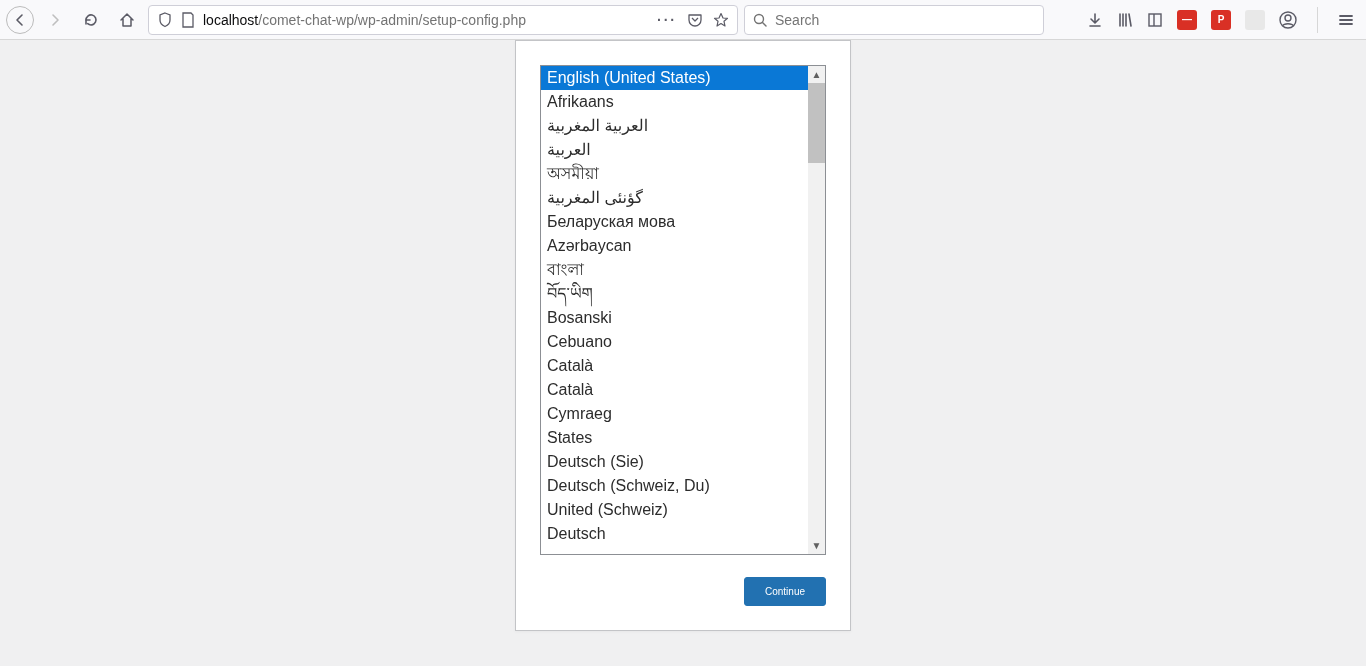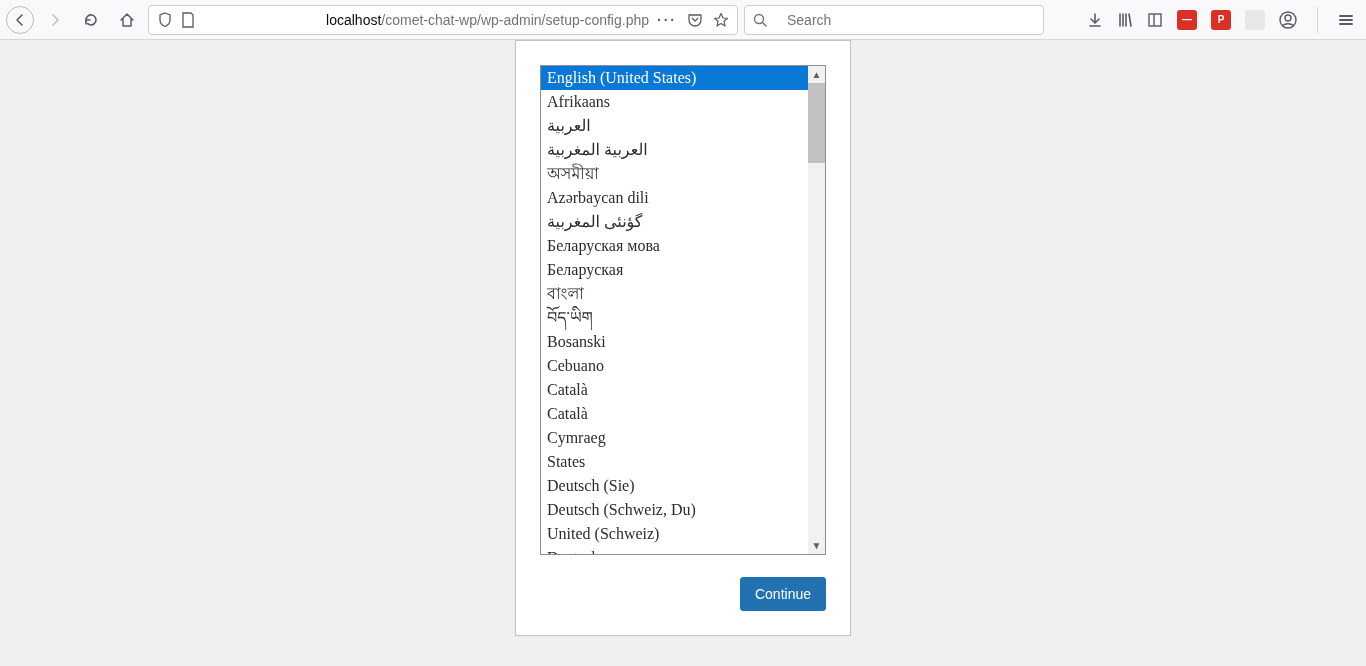--- a/index.html
+++ b/index.html
@@ -1,44 +1,44 @@
 <!DOCTYPE html>
 <html><head>
 <meta charset="utf-8">
 <style>
   * { box-sizing: border-box; margin: 0; padding: 0; }
   html, body { width: 1366px; height: 666px; font-family: -apple-system, BlinkMacSystemFont, "Segoe UI", Arial, sans-serif; overflow: hidden; background: #fff; }
   .browser-chrome { display: flex; align-items: center; height: 40px; border-bottom: 1px solid #d7d7d7; padding: 0 6px; gap: 6px; background: #f9f9fb; }
   .nav-btn { width: 30px; height: 30px; display:flex; align-items:center; justify-content:center; color:#5b5b66; border-radius:4px; }
   .nav-btn.circled { border:1px solid #bcbcbc; border-radius:50%; width:28px; height:28px; }
   .nav-btn.dis { color:#bfbfbf; }
-  .url-bar { flex: 0 0 590px; height: 30px; border:1px solid #cfcfd8; border-radius:4px; display:flex; align-items:center; padding: 0 8px; gap:8px; background:#fff; font-size:14px; color:#0c0c0d;text-align:right; }
+  .url-bar { flex: 0 0 590px; height: 30px; border:1px solid #cfcfd8; border-radius:4px; display:flex; align-items:center; padding: 0 8px; gap:8px; background:#fff; font-size:14px; color:#0c0c0d; }
   .url-text { flex:1; color:#737373; white-space:nowrap; overflow:hidden; }
   .url-text .dark { color:#0c0c0d; }
   .url-icons { display:flex; align-items:center; gap:10px; color:#5b5b66; }
   .url-icons .dots { letter-spacing:2px; font-weight:bold; }
-  .search-bar { flex: 0 0 300px; height:30px; border:1px solid #cfcfd8; border-radius:4px; display:flex; align-items:center; padding:0 8px; gap:20px; background:#fff; color:#737373; font-size:14px; }
+  .search-bar { flex: 0 0 300px; height:30px; border:1px solid #cfcfd8; border-radius:4px; display:flex; align-items:center; padding:0 8px; gap:8px; background:#fff; color:#737373; font-size:14px; }
   .search-bar input { border:none; outline:none; flex:1; font-size:14px; color:#0c0c0d; background:transparent; }
   .right-icons { display:flex; align-items:center; gap:14px; margin-left:auto; padding-right:6px; color:#5b5b66; }
   .right-icons .badge { width:20px; height:20px; border-radius:3px; display:flex; align-items:center; justify-content:center; font-size:10px; font-weight:bold; color:#fff; }
   .badge.red { background:#d93025; }
   .badge.light { background:#e8e8e8; color:#e8e8e8; }
   .sep { width:1px; height:26px; background:#d7d7d7; margin:0 6px; }
   .content-area { position:relative; width:100%; height:626px; background:#f0f0f1; overflow-y:scroll; }
   .card { width:336px; margin: 0 auto; background:#fff; border:1px solid #c3c4c7; box-shadow:0 1px 3px rgba(0,0,0,0.04); padding:24px; position:relative; top:0; }
   .lang-select { border:1px solid #8c8f94; height:490px; overflow:hidden; position:relative; background:#fff; }
   .lang-list { list-style:none; font-size:16px; color:#2c2c2c; }
-  .lang-list li { padding:1px 6px; line-height:22px; cursor:default; white-space:nowrap;font-family:Liberation Serif, serif; }
+  .lang-list li { padding:1px 6px; line-height:22px; cursor:default; white-space:nowrap; }
   .lang-list li.selected { background:#0a78d6; color:#fff; }
   .lang-scroll { position:absolute; right:0; top:0; width:17px; height:100%; background:#f1f1f1; display:flex; flex-direction:column; }
   .lang-scroll .arrow { height:17px; display:flex; align-items:center; justify-content:center; color:#606060; font-size:10px; }
   .lang-scroll .track { flex:1; position:relative; }
   .lang-scroll .thumb { position:absolute; left:0; top:0; width:17px; height:80px; background:#c1c1c1; }
   .continue-wrap { text-align:right; margin-top:22px; }
-  .continue-btn { background:#2271b1; color:#fff; border:1px solid #2271b1; border-radius:3px; padding:8px 14px; font-size:14px; cursor:pointer; }
+  .continue-btn { background:#2271b1; color:#fff; border:1px solid #2271b1; border-radius:3px; padding:8px 20px; font-size:10px; cursor:pointer; }
   svg { display:block; }
 </style>
 </head>
 <body>
 
 <div class="browser-chrome">
   <div class="nav-btn circled">
     <svg width="16" height="16" viewBox="0 0 16 16">
         <path d="M10 3 L5 8 L10 13" stroke="#5b5b66" stroke-width="1.6" fill="none" stroke-linecap="round" stroke-linejoin="round"></path>
       </svg>
@@ -134,27 +134,26 @@
     </span>
   </div>
 </div>
 
 <div class="content-area">
   <div class="card">
     <div class="lang-select">
       <ul class="lang-list" id="lang-list">
           <li class="selected">English (United States)</li>
           <li>Afrikaans</li>
+          <li>العربية المغربية</li>
           <li>العربية</li>
-          <li>العربية المغربية</li>
           <li>অসমীয়া</li>
-          <li>Azərbaycan dili</li>
           <li>گؤنئی المغربية</li>
           <li>Беларуская мова</li>
-          <li>Беларуская</li>
+          <li>Azərbaycan</li>
           <li>বাংলা</li>
           <li>བོད་ཡིག</li>
           <li>Bosanski</li>
           <li>Cebuano</li>
           <li>Català</li>
           <li>Català</li>
           <li>Cymraeg</li>
           <li>States</li>
           <li>Deutsch (Sie)</li>
           <li>Deutsch (Schweiz, Du)</li>

